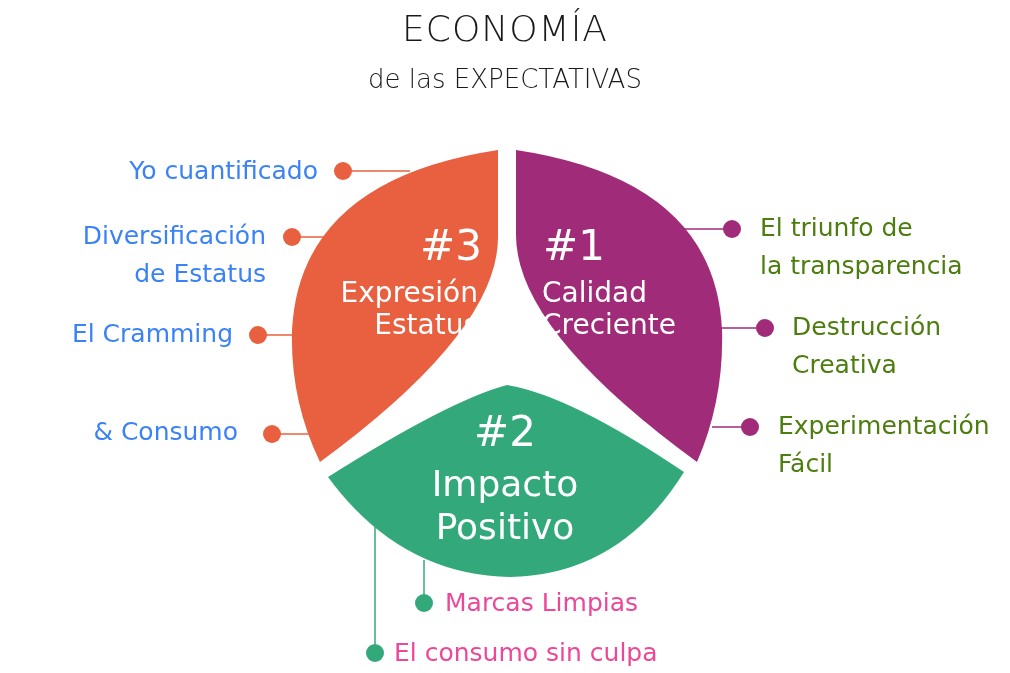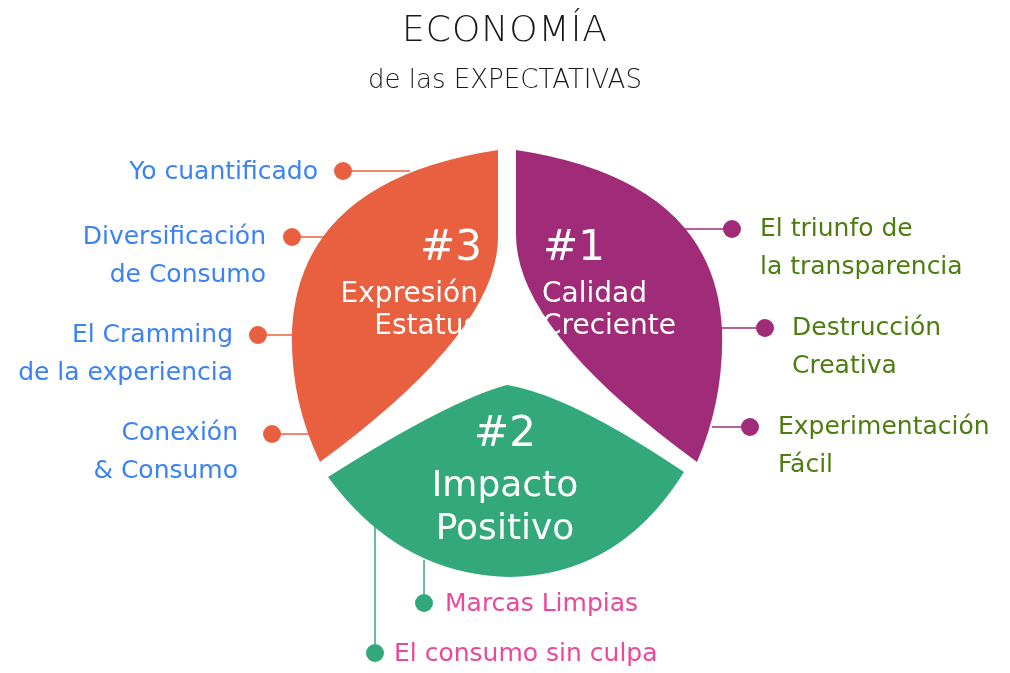--- a/index.html
+++ b/index.html
@@ -66,28 +66,26 @@
 
 <div class="seg-text" style="left:0;width:1010px;text-align:center;top:408px;font-size:42px;">#2</div>
 <div class="seg-text" style="left:0;width:1010px;text-align:center;top:462px;font-size:36px;line-height:43px;">
   <div>Impacto</div>
   <div>Positivo</div>
 </div>
 
 <div class="lbl orange r" style="right:692px;top:152px;">Yo cuantificado</div>
 <div class="lbl orange r" style="right:744px;top:217px;">
   <div>Diversificación</div>
-  <div>de Consumo</div>
+  <div>de Estatus</div>
 </div>
 <div class="lbl orange r" style="right:777px;top:315px;">
   <div>El Cramming</div>
-  <div>de la experiencia</div>
 </div>
 <div class="lbl orange r" style="right:772px;top:413px;">
-  <div>Conexión</div>
   <div>&amp; Consumo</div>
 </div>
 
 <div class="lbl purple" style="left:760px;top:209px;">
   <div>El triunfo de</div>
   <div>la transparencia</div>
 </div>
 <div class="lbl purple" style="left:792px;top:308px;">
   <div>Destrucción</div>
   <div>Creativa</div>

